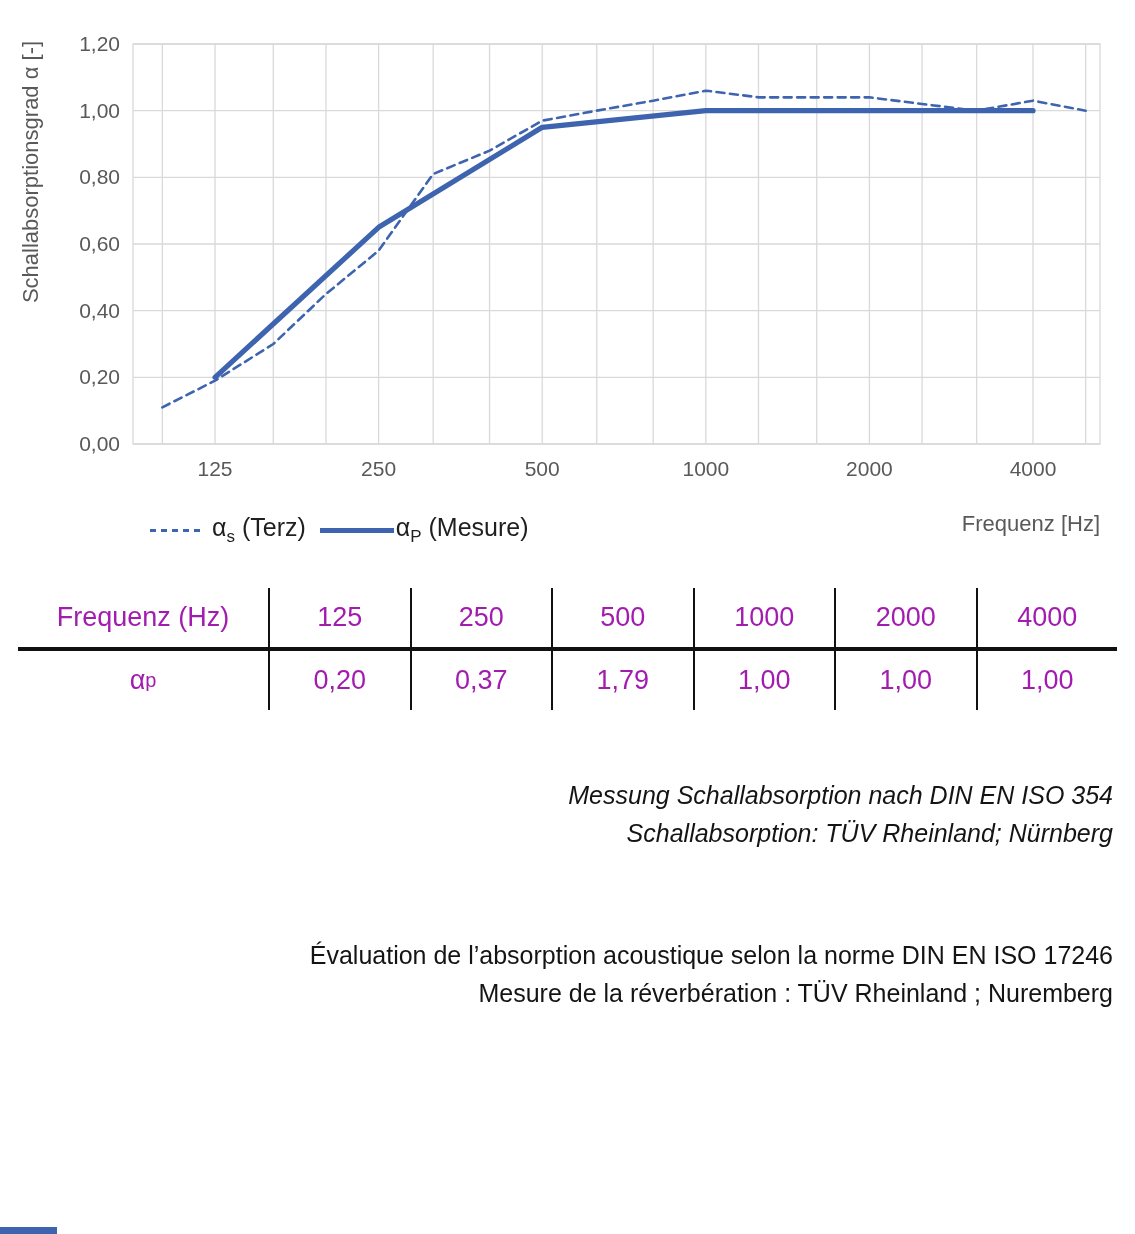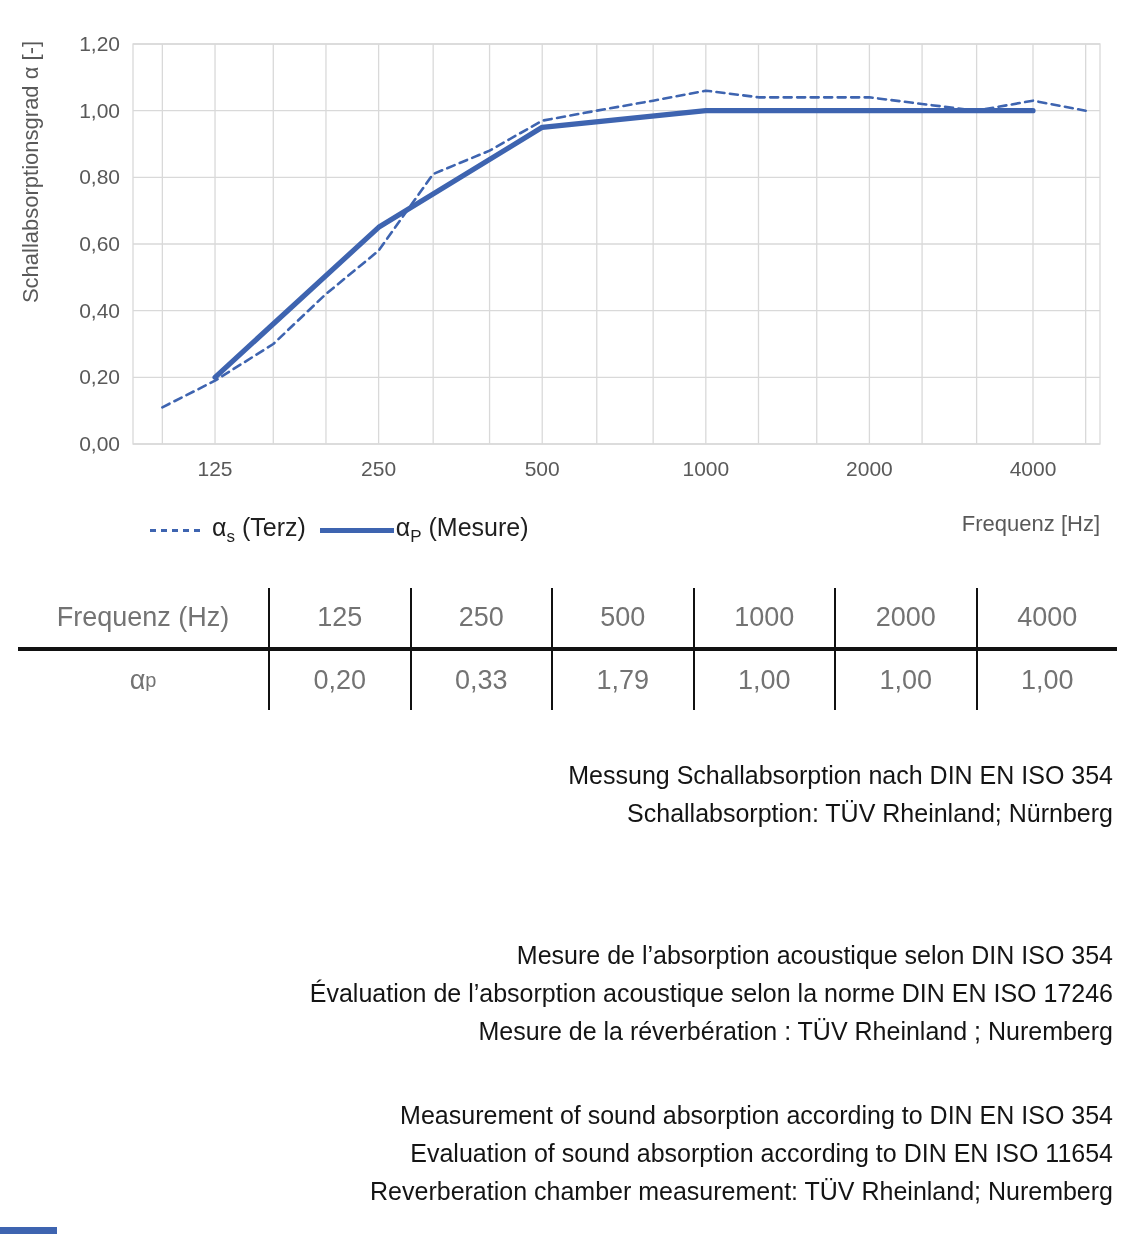--- a/index.html
+++ b/index.html
@@ -13,29 +13,29 @@
   .swatch-dashed{width:52px;height:3px;margin-right:10px;
     background:repeating-linear-gradient(90deg,#3e64b0 0 6px,transparent 6px 11px);}
   .swatch-solid{width:74px;height:5px;margin-right:2px;background:#3e64b0;}
   .legend-label{font-size:25px;color:#1f1f1f;}
   .legend-label sub{font-size:17px;}
 
   
   .freq-table{position:absolute;left:18px;top:588px;width:1099px;
     display:grid;grid-template-columns:250px repeat(6,1fr);}
   .ft-cell{display:flex;align-items:center;justify-content:center;
-    font-size:27px;color:#737373;height:59px;}
+    font-size:27px;color:#a21caf;height:59px;}
   .ft-head{border-bottom:4px solid #111;}
   .ft-sep{border-left:2px solid #111;}
   .ft-cell sub{font-size:20px;}
 
   
   .tblock{position:absolute;right:22px;width:1100px;text-align:right;
     font-size:25px;line-height:38px;color:#141414;}
-  .tb-de{top:756px;}
+  .tb-de{top:776px;font-style:italic;}
   .tb-fr{top:936px;}
   .tb-en{top:1096px;}
 
   .bottom-bar{position:absolute;left:0;top:1227px;width:57px;height:7px;background:#3e64b0;}
 </style>
 </head>
 <body>
 
 <div id="page">
 
@@ -103,36 +103,30 @@
     <div class="ft-cell ft-head ft-sep">500</div>
     <div class="ft-cell ft-head ft-sep">1000</div>
     <div class="ft-cell ft-head ft-sep">2000</div>
     <div class="ft-cell ft-head ft-sep">4000</div>
 
     <div class="ft-cell">
         <span>α</span>
         <sub>p</sub>
       </div>
     <div class="ft-cell ft-sep">0,20</div>
-    <div class="ft-cell ft-sep">0,33</div>
+    <div class="ft-cell ft-sep">0,37</div>
     <div class="ft-cell ft-sep">1,79</div>
     <div class="ft-cell ft-sep">1,00</div>
     <div class="ft-cell ft-sep">1,00</div>
     <div class="ft-cell ft-sep">1,00</div>
   </div>
 
   <div class="tblock tb-de">
     <div>Messung Schallabsorption nach DIN EN ISO 354</div>
     <div>Schallabsorption: TÜV Rheinland; Nürnberg</div>
   </div>
   <div class="tblock tb-fr">
-    <div>Mesure de l’absorption acoustique selon DIN ISO 354</div>
     <div>Évaluation de l’absorption acoustique selon la norme DIN EN ISO 17246</div>
     <div>Mesure de la réverbération : TÜV Rheinland ; Nuremberg</div>
-  </div>
-  <div class="tblock tb-en">
-    <div>Measurement of sound absorption according to DIN EN ISO 354</div>
-    <div>Evaluation of sound absorption according to DIN EN ISO 11654</div>
-    <div>Reverberation chamber measurement: TÜV Rheinland; Nuremberg</div>
   </div>
 
   <div class="bottom-bar"></div>
 </div>
 
 </body></html>

